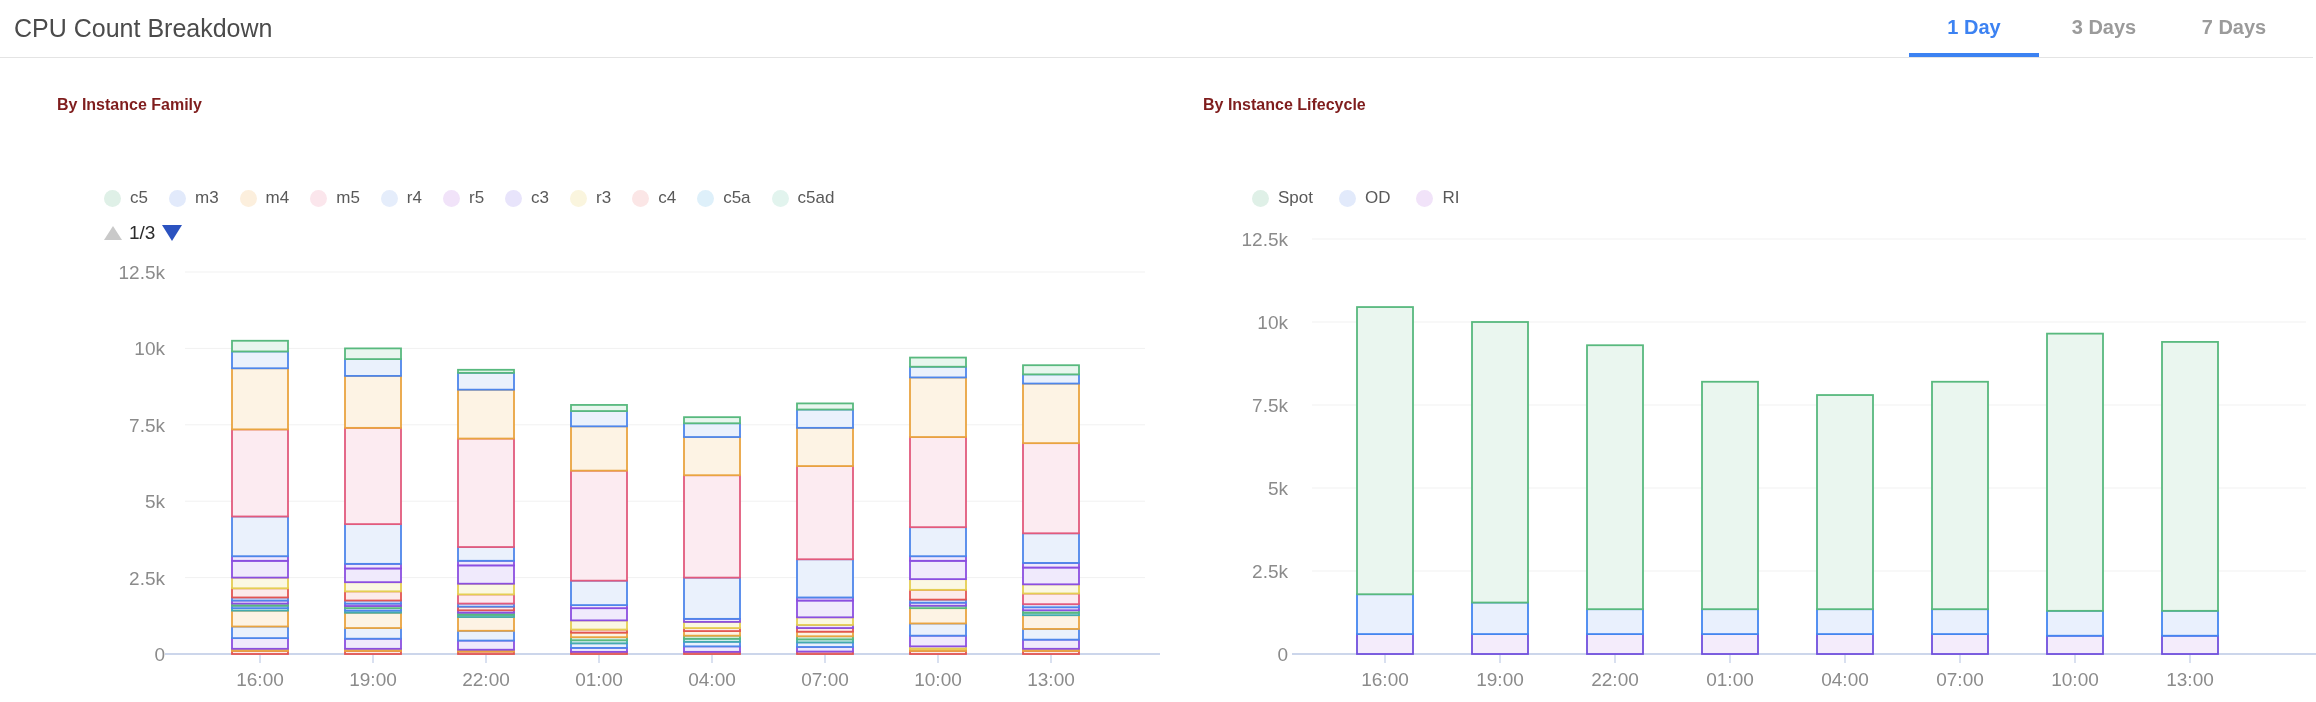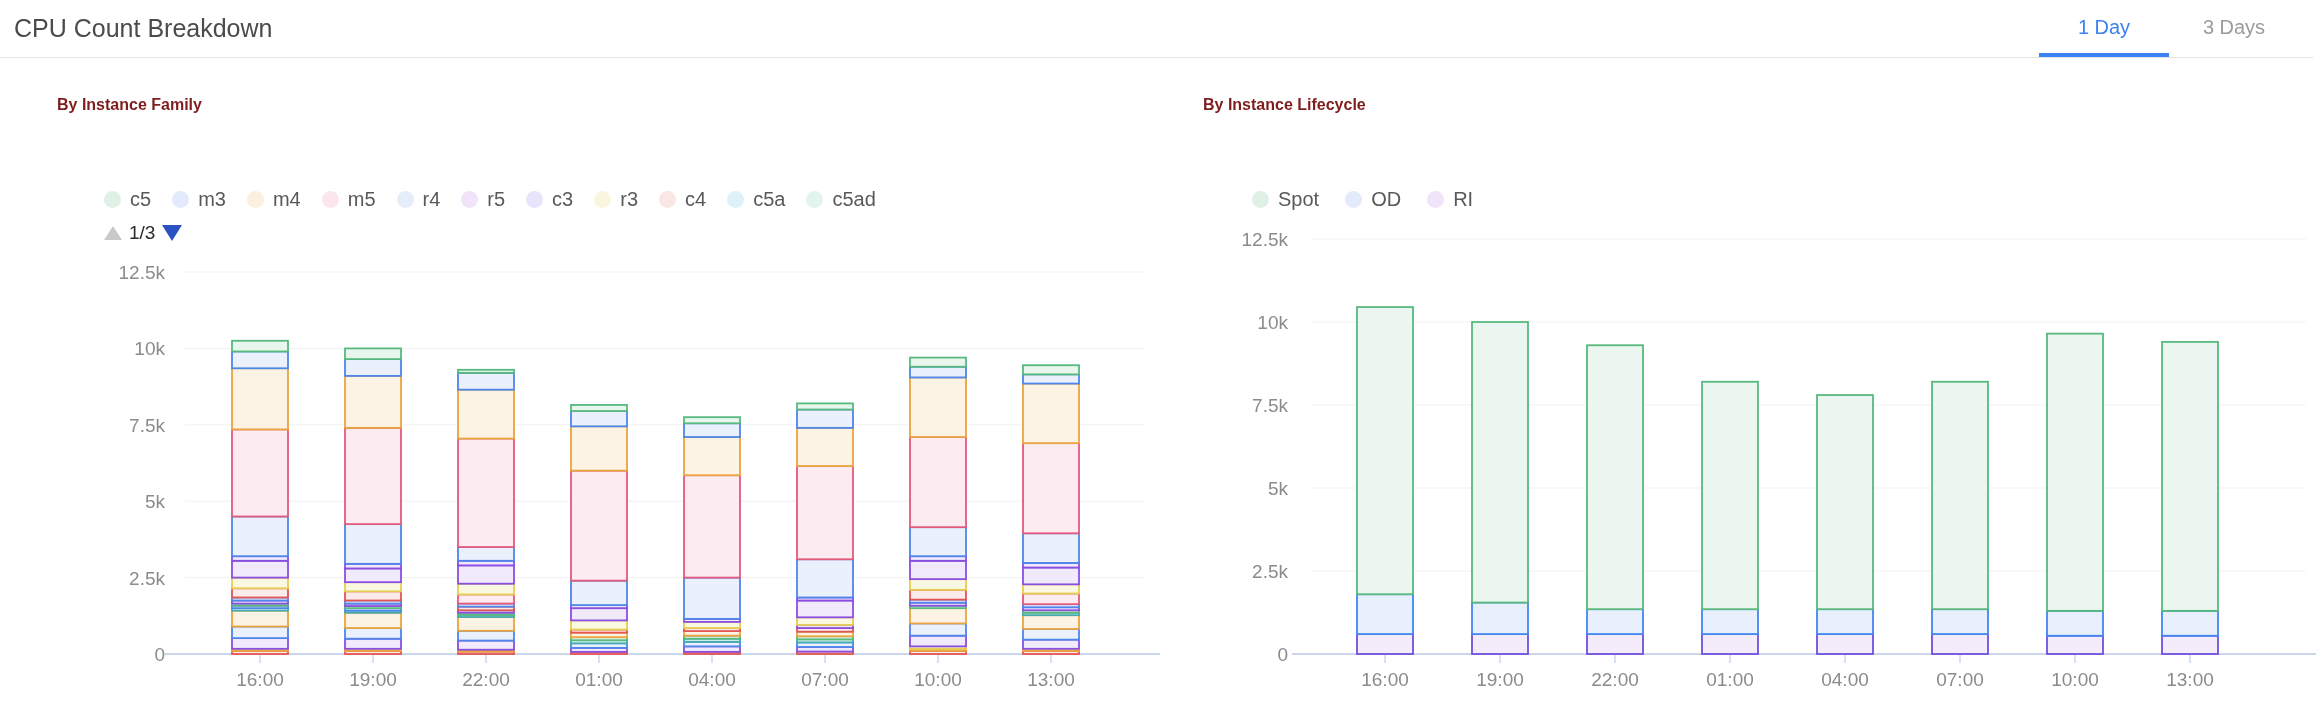--- a/index.html
+++ b/index.html
@@ -4,55 +4,56 @@
 <style>
   html,body{margin:0;padding:0;background:#fff;}
   body{width:2316px;height:702px;position:relative;overflow:hidden;
        font-family:"Liberation Sans","DejaVu Sans",sans-serif;}
 
   
   .hdr{position:absolute;top:0;left:0;right:3px;height:57px;border-bottom:1px solid #e4e4e4;background:#fff;}
   .hdr h1{margin:0;padding-left:14px;line-height:56px;font-size:25px;font-weight:500;color:#4b4b4b;}
   .tabs{position:absolute;right:14px;top:0;height:57px;display:flex;}
   .tab{width:130px;display:flex;align-items:center;justify-content:center;
-       font-size:20px;font-weight:400;color:#9b9b9b;cursor:pointer;
+       font-size:20px;font-weight:700;color:#9b9b9b;cursor:pointer;
        box-sizing:border-box;border-bottom:4px solid transparent;padding-top:2px;}
   .tab.active{color:#3c82f2;border-bottom-color:#3c82f2;}
 
   
   .chart-title{position:absolute;margin:0;font-size:16px;font-weight:700;color:#7f1d1d;}
   #family-title{left:57px;top:96px;}
   #lifecycle-title{left:1203px;top:96px;}
 
   .legend{position:absolute;display:flex;align-items:center;gap:21px;}
   #family-legend{left:104px;top:188px;}
   #lifecycle-legend{left:1252px;top:188px;gap:26px;}
   .legend-item{display:flex;align-items:center;gap:9px;cursor:pointer;}
   .dot{width:17px;height:17px;border-radius:50%;display:inline-block;}
-  .lb{font-size:20px;color:#595959;}
+  .lb{font-size:17px;color:#595959;}
 
   .pager{position:absolute;left:104px;top:222px;display:flex;align-items:center;gap:7px;}
   .tri{width:0;height:0;display:inline-block;cursor:pointer;}
   .tri.up{border-left:9px solid transparent;border-right:9px solid transparent;border-bottom:14px solid #c9c9c9;}
   .tri.down{border-left:10px solid transparent;border-right:10px solid transparent;border-top:16px solid #2b52c0;}
   .pager-label{font-size:19px;color:#2b2b2b;}
 
   svg{position:absolute;display:block;}
   #family-svg{left:0;top:250px;}
   #lifecycle-svg{left:1160px;top:220px;}
   .axlbl{font-size:19px;fill:#8b8b8b;font-family:"Liberation Sans","DejaVu Sans",sans-serif;}
 </style>
 </head>
 <body>
 
 <div class="hdr">
   <h1>CPU Count Breakdown</h1>
   <nav class="tabs">
     <div class="tab active">1 Day</div>
     <div class="tab">3 Days</div>
+    <div class="tab">7 Days</div>
   </nav>
 </div>
 
 <section>
   <h2 class="chart-title" id="family-title">By Instance Family</h2>
   <div class="legend" id="family-legend">
       <div class="legend-item">
         <span class="dot" style="background: rgb(223, 240, 231);"></span>
         <span class="lb">c5</span>
       </div>

